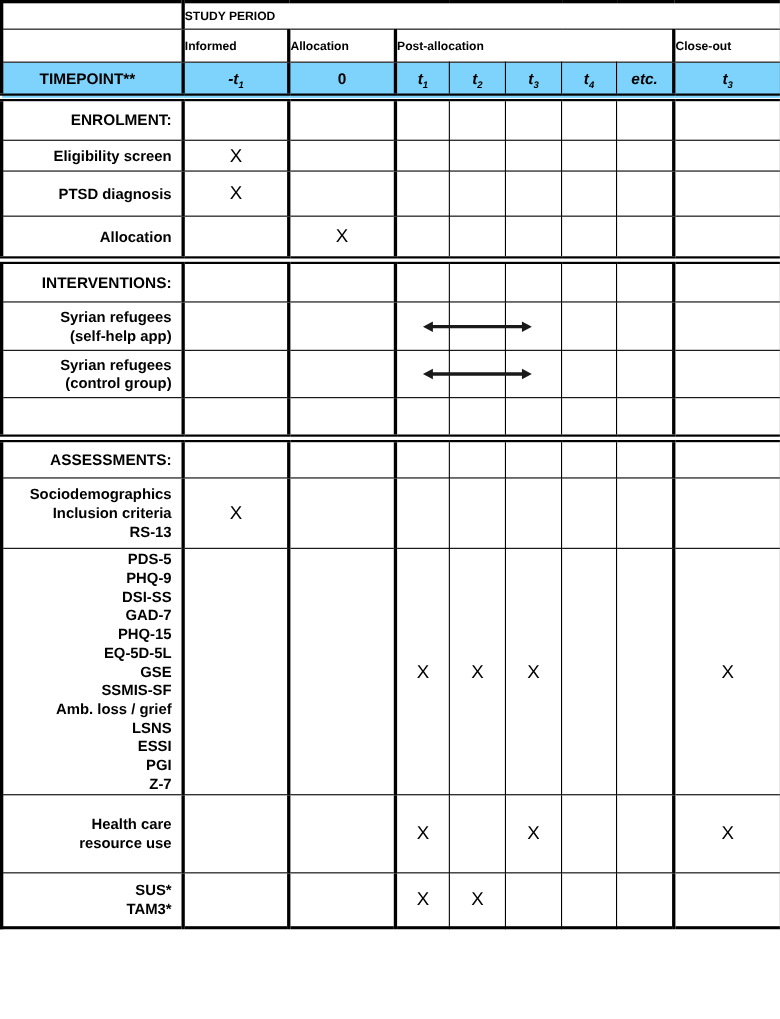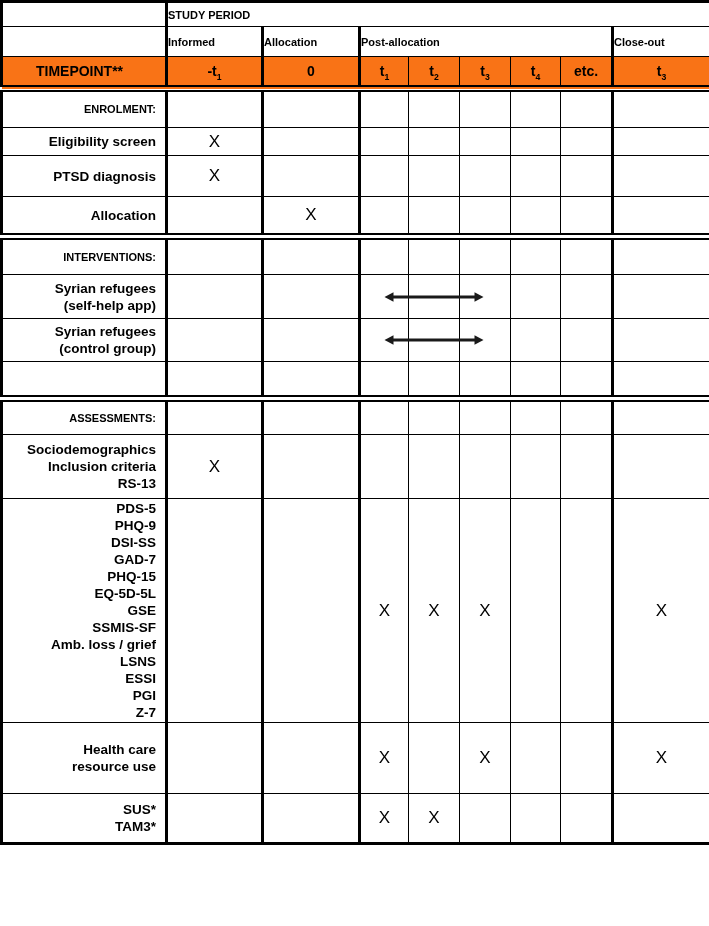--- a/index.html
+++ b/index.html
@@ -35,47 +35,47 @@
   tr.r1 { height: 25px; }
   tr.r2 { height: 30px; }
   tr.r3 { height: 32px; }
   th.group-h {
     font-size: 11px;
     font-weight: bold;
     text-align: left;
     background: #fff;
   }
   tr.tp-row th {
-    background: #f97316;
+    background: #7dd3fc;
     font-size: 14px;
     font-weight: bold;
     text-align: center;
   }
-  th.tp-cell { }
+  th.tp-cell { font-style: italic; }
   th.tp-zero { font-style: normal; }
   th.tp-label {
     font-style: normal;
     text-align: right;
     padding-right: 9px;
     font-size: 13.5px;
   }
   sub { font-size: 0.62em; line-height: 0; }
 
   
   td.lbl {
     text-align: right;
     padding-right: 9px;
     font-weight: bold;
     font-size: 13.5px;
     line-height: 17px;
     background: #fff;
   }
   td.lbl.italic { }
   td.lbl.sect {
-    font-size: 11px;
+    font-size: 14px;
     font-style: normal;
   }
   td.mark {
     text-align: center;
     font-size: 17px;
     font-weight: normal;
     font-family: "Liberation Sans", sans-serif;
   }
   td.arrow-host { position: relative; }
   .arrow-abs {

